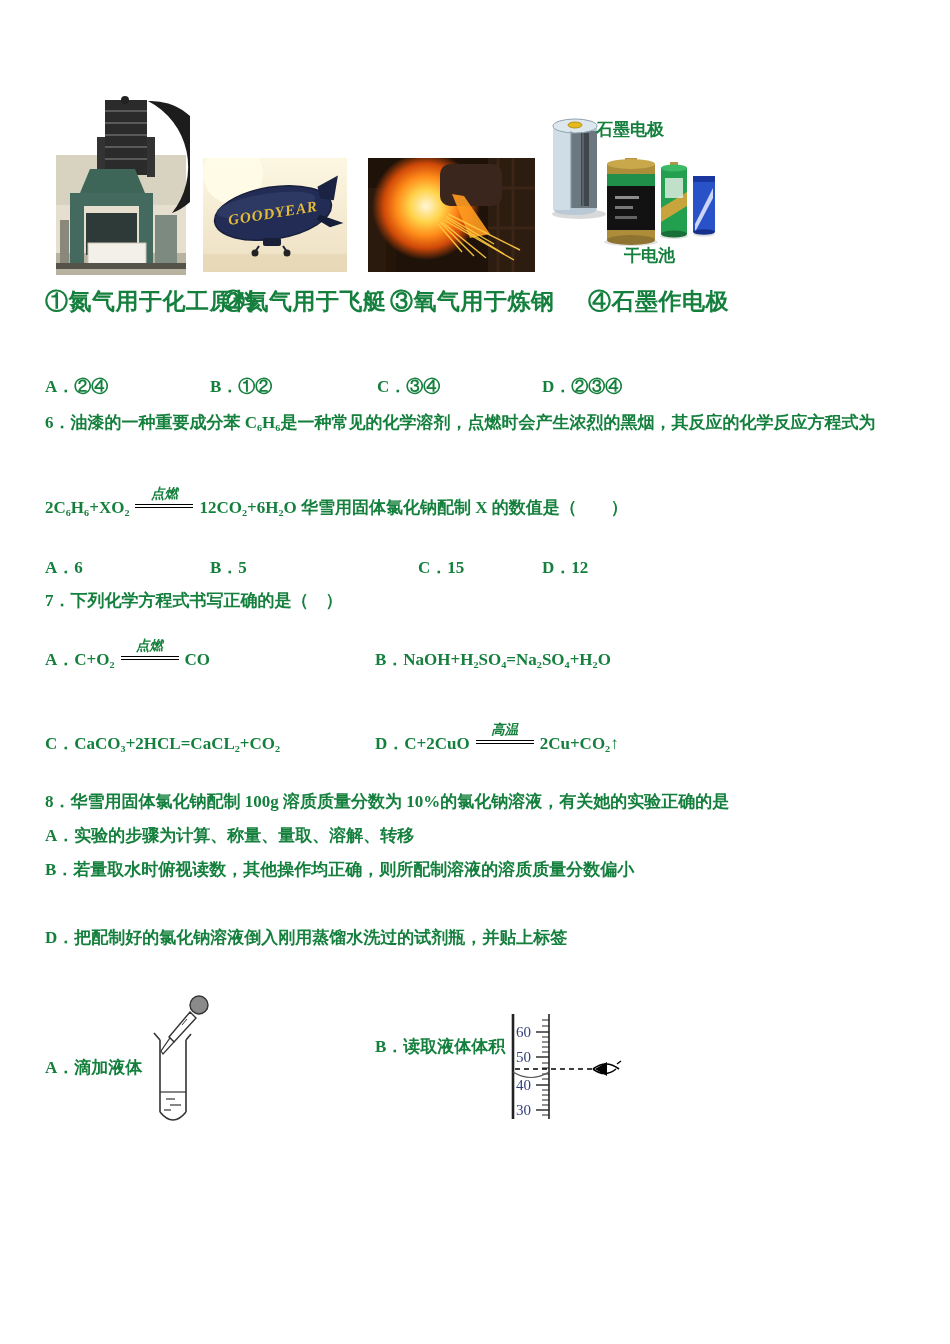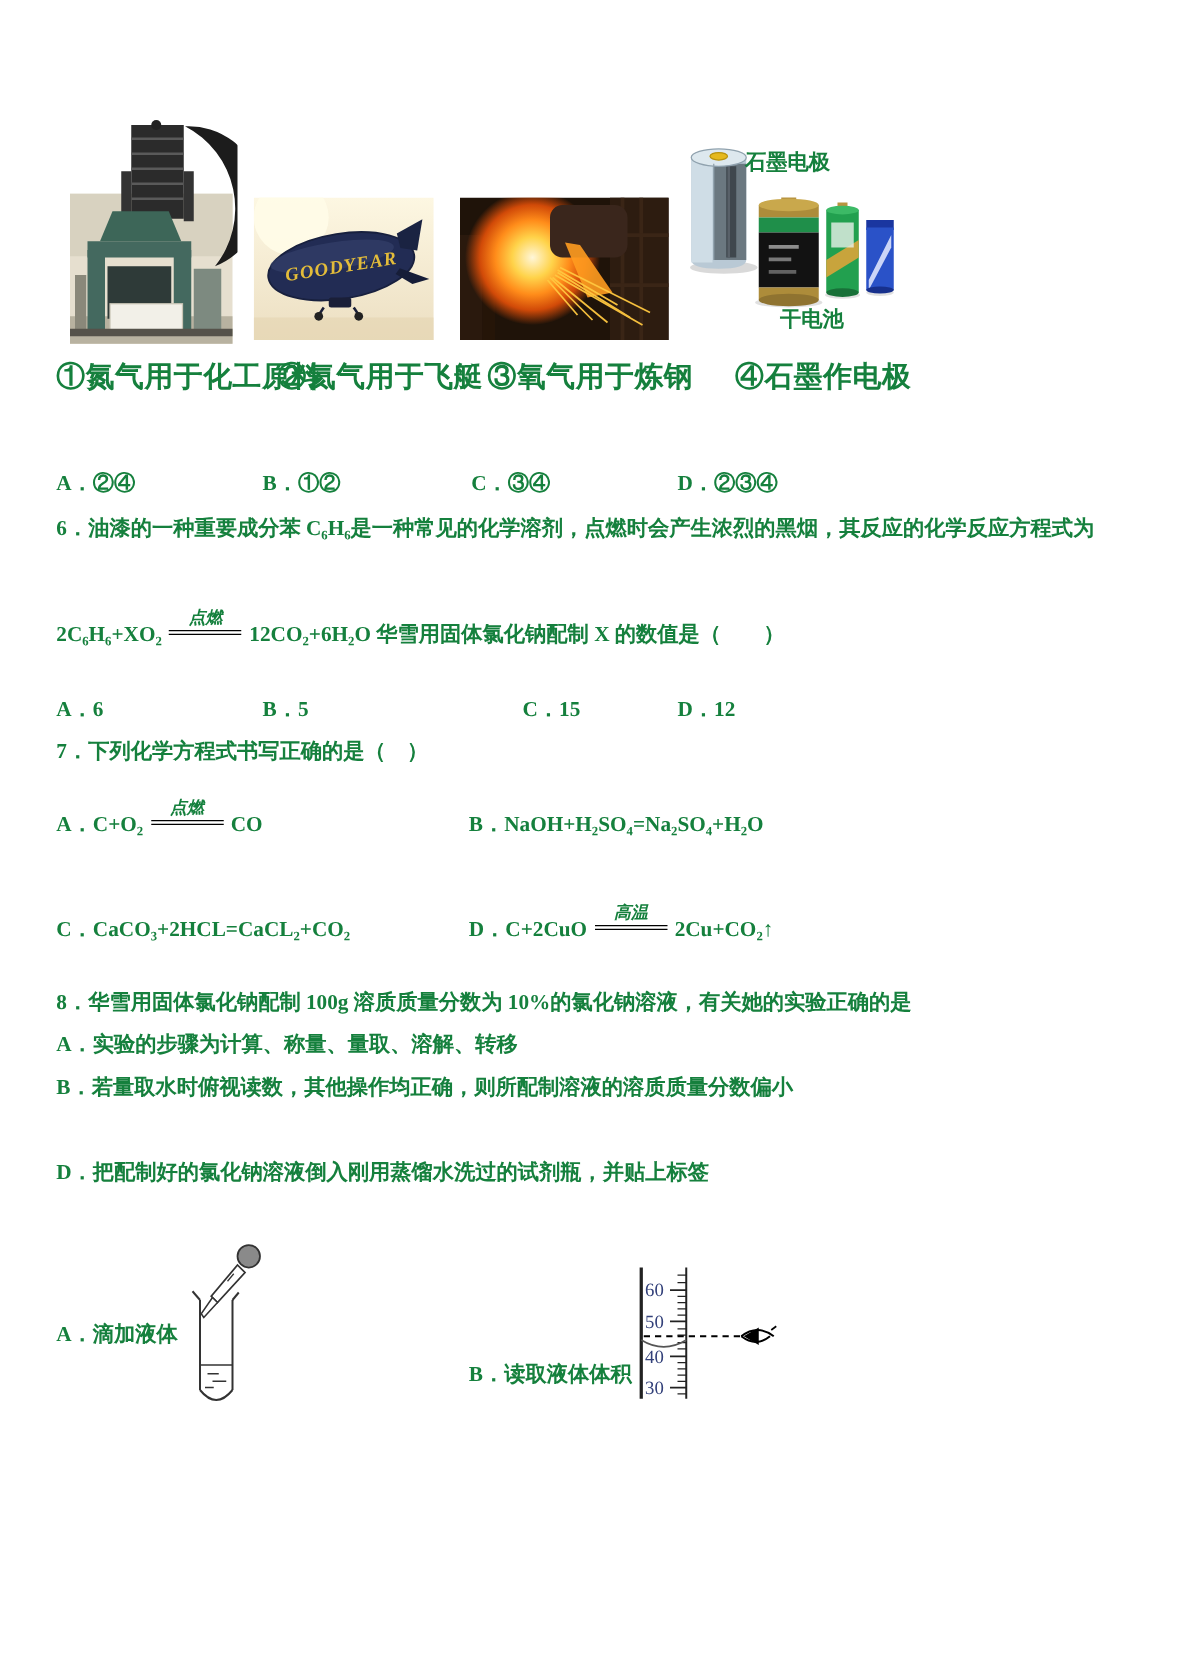--- a/index.html
+++ b/index.html
@@ -195,21 +195,21 @@
   <div class="txt eqline" style="left:375px;top:733px;">
     <span>D．</span><span>C+2CuO</span><span class="rxn-cond">高温</span><span>2Cu+CO₂↑</span>
   </div>
 
   <div class="txt" style="left:45px;top:791px;">8．华雪用固体氯化钠配制 100g 溶质质量分数为 10%的氯化钠溶液，有关她的实验正确的是</div>
   <div class="txt" style="left:45px;top:859px;">B．若量取水时俯视读数，其他操作均正确，则所配制溶液的溶质质量分数偏小</div>
   <div class="txt" style="left:45px;top:825px;">A．实验的步骤为计算、称量、量取、溶解、转移</div>
   <div class="txt" style="left:45px;top:927px;">D．把配制好的氯化钠溶液倒入刚用蒸馏水洗过的试剂瓶，并贴上标签</div>
 
   <div class="txt" style="left:45px;top:1057px;">A．滴加液体</div>
-  <div class="txt" style="left:375px;top:1089px;">B．读取液体体积</div>
+  <div class="txt" style="left:375px;top:1036px;">B．读取液体体积</div>
 
   <svg class="figsvg" style="left:138px;top:992px;" width="95" height="140" viewBox="0 0 95 140">
     <g stroke="#333" stroke-width="1.6" fill="none">
       <line x1="22" y1="48" x2="22" y2="120"></line>
       <line x1="48" y1="48" x2="48" y2="120"></line>
       <path d="M22,120 Q35,136 48,120"></path>
       <line x1="22" y1="48" x2="16" y2="41"></line>
       <line x1="48" y1="48" x2="53" y2="42"></line>
     </g>
     <g stroke="#333" stroke-width="1.2">

